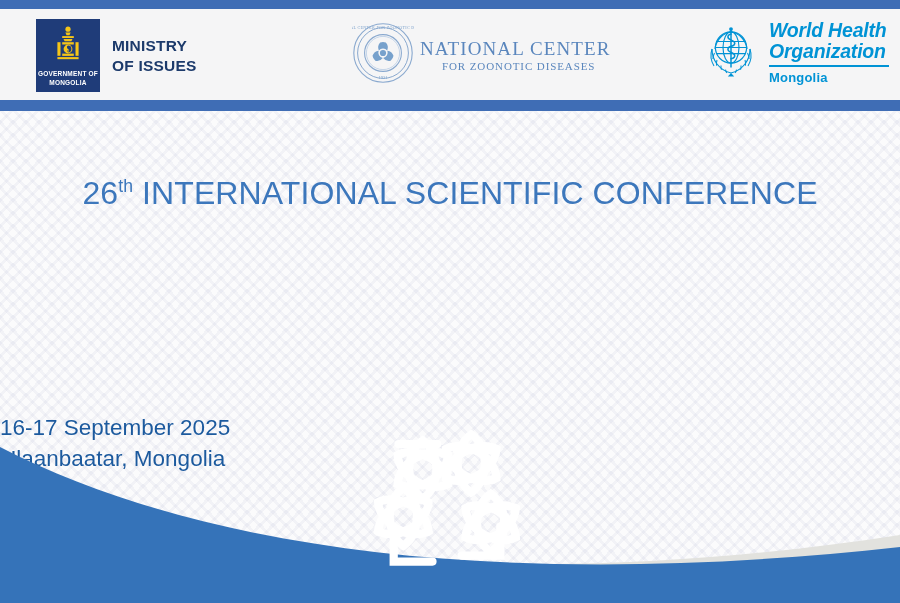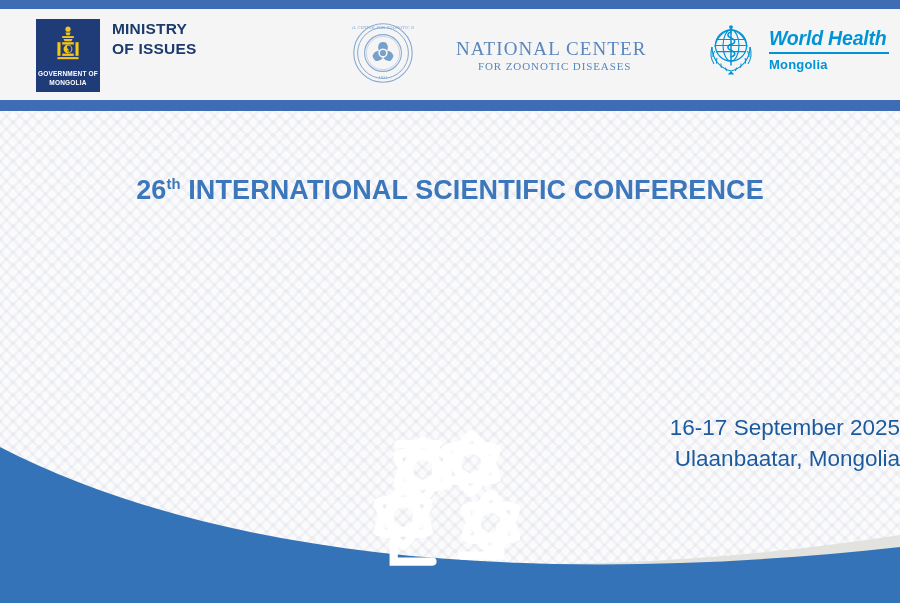--- a/index.html
+++ b/index.html
@@ -57,21 +57,21 @@
       repeating-linear-gradient(45deg,  rgba(170,175,205,0.105) 0 3px, rgba(255,255,255,0) 3px 9px),
       repeating-linear-gradient(-45deg, rgba(170,175,205,0.105) 0 3px, rgba(255,255,255,0) 3px 9px);
     background-size: 13px 13px, 13px 13px;
   }
 
   
   .logo-moh {
     position: absolute;
     left: 36px; top: 19px;
     display: flex;
-    align-items: flex-start;
+    align-items: center;
   }
   .moh-emblem {
     position: relative;
     width: 64px;
     height: 73px;
     background: #1f3c79;
     display: flex;
     flex-direction: column;
     align-items: center;
     justify-content: flex-start;
@@ -95,21 +95,20 @@
     font-weight: bold;
     line-height: 20px;
     letter-spacing: .2px;
   }
 
   .logo-nczd {
     position: absolute;
     left: 352px; top: 22px;
     display: flex;
     align-items: center;
-    gap: 36px;
   }
   .nczd-text { margin-left: 6px; color: #5a86bd; }
   .nczd-line1 {
     font-family: "Liberation Serif", serif;
     font-size: 19px;
     letter-spacing: 1.1px;
     line-height: 21px;
   }
   .nczd-line2 {
     font-family: "Liberation Serif", serif;
@@ -147,22 +146,22 @@
     letter-spacing: .2px;
   }
 
   
   .headline {
     position: absolute;
     top: 175px; left: 0;
     width: 900px;
     text-align: center;
     color: #3c77bc;
-    font-size: 27px;
-    font-weight: bold;
+    font-size: 32px;
+    font-weight: normal;
     letter-spacing: .1px;
   }
   .headline sup {
     font-size: .55em;
     vertical-align: super;
   }
 
   .title {
     position: absolute;
     top: 228px; left: 60px;
@@ -172,21 +171,21 @@
     font-size: 40px;
     font-weight: bold;
     line-height: 53px;
     letter-spacing: -.3px;
   }
 
   .meta {
     position: absolute;
     top: 412px; left: 0;
     width: 900px;
-    text-align: right;
+    text-align: left;
     color: #1c5a9e;
     font-size: 22.5px;
     line-height: 31px;
   }
 
   
   .bottom-art {
     position: absolute;
     left: 0; bottom: 0;
     width: 900px;
@@ -291,20 +290,21 @@
         </g>
         <g fill="#0093d5">
           <path d="M31 5.2a1.9 1.9 0 1 1 0 3.8 1.9 1.9 0 0 1 0-3.8z"></path>
         </g>
         <path d="M31 12c-2.6.4-3.8 2.4-2.6 4.2 1.3 1.9 4.9 2 6 4 1 1.9-.3 3.8-3.4 4.2-2.6.4-3.8 2.4-2.6 4.2 1.3 1.9 4.9 2 6 4 1 1.9-.3 3.8-3.4 4.2" fill="none" stroke="#0093d5" stroke-width="1.6" stroke-linecap="round"></path>
         <path d="M31 51l-3.2 3.4h6.4z" fill="#0093d5"></path>
       </svg>
     </div>
     <div class="who-text">
       <div class="who-name">World Health</div>
+      <div class="who-name">Organization</div>
       <div class="who-rule"></div>
       <div class="who-country">Mongolia</div>
     </div>
   </div>
 
   <div class="header-divider"></div>
 
   <div class="body-area"></div>
 
   <div class="headline">

